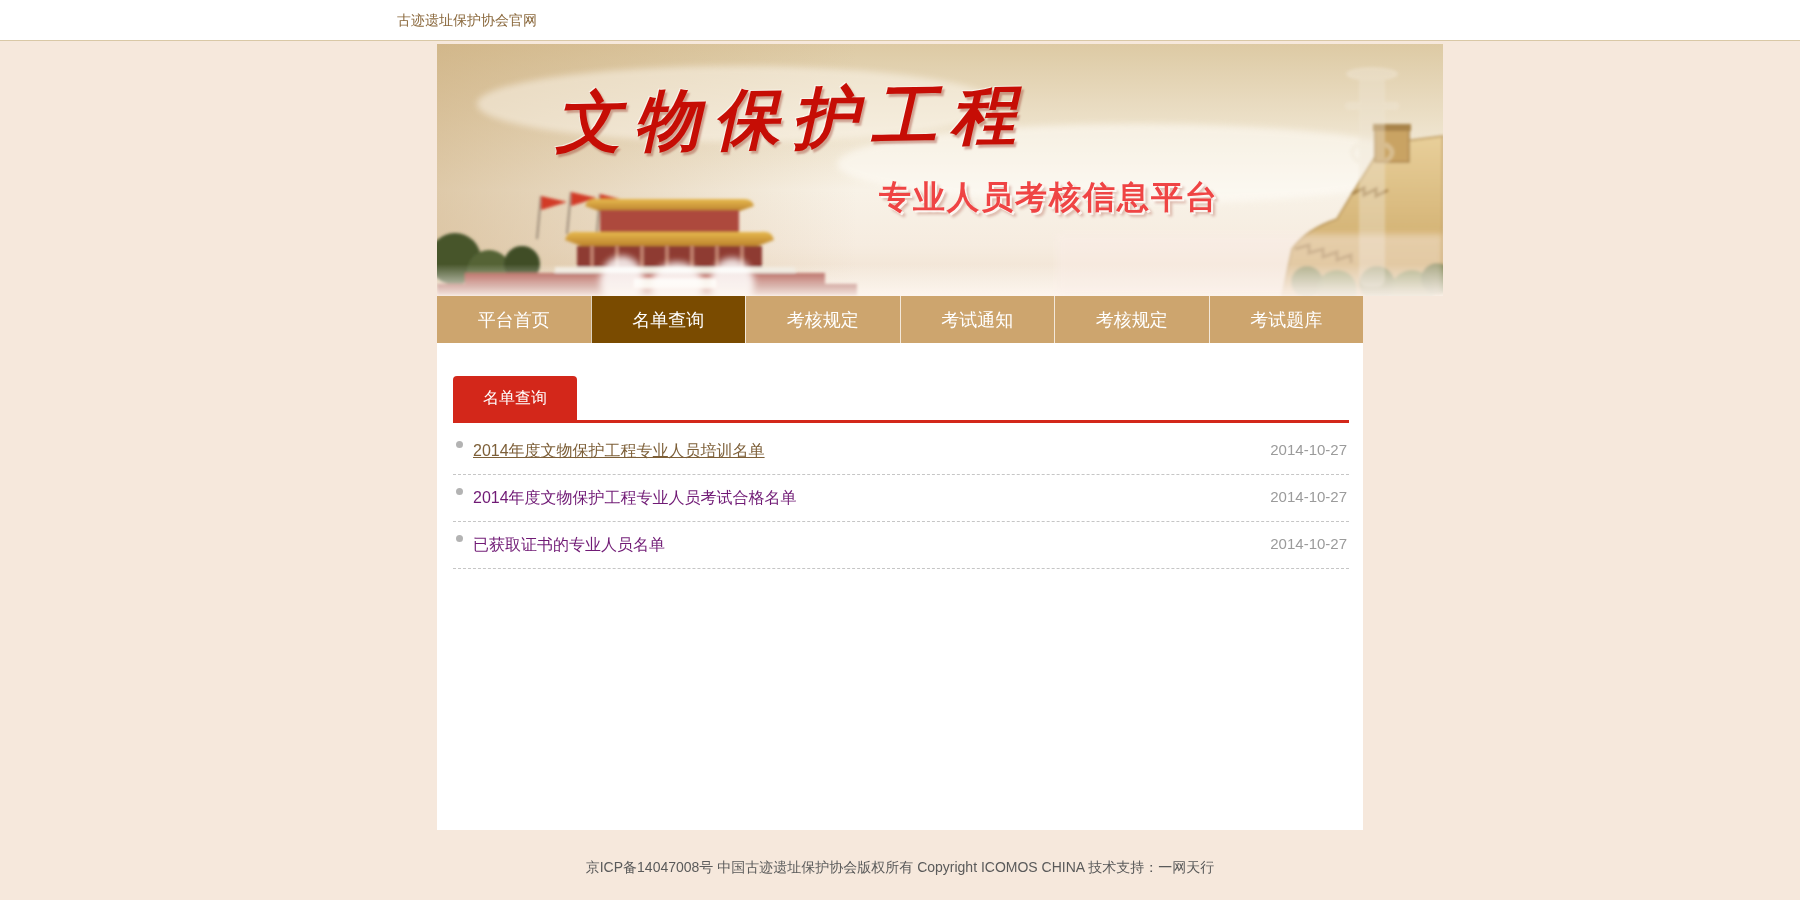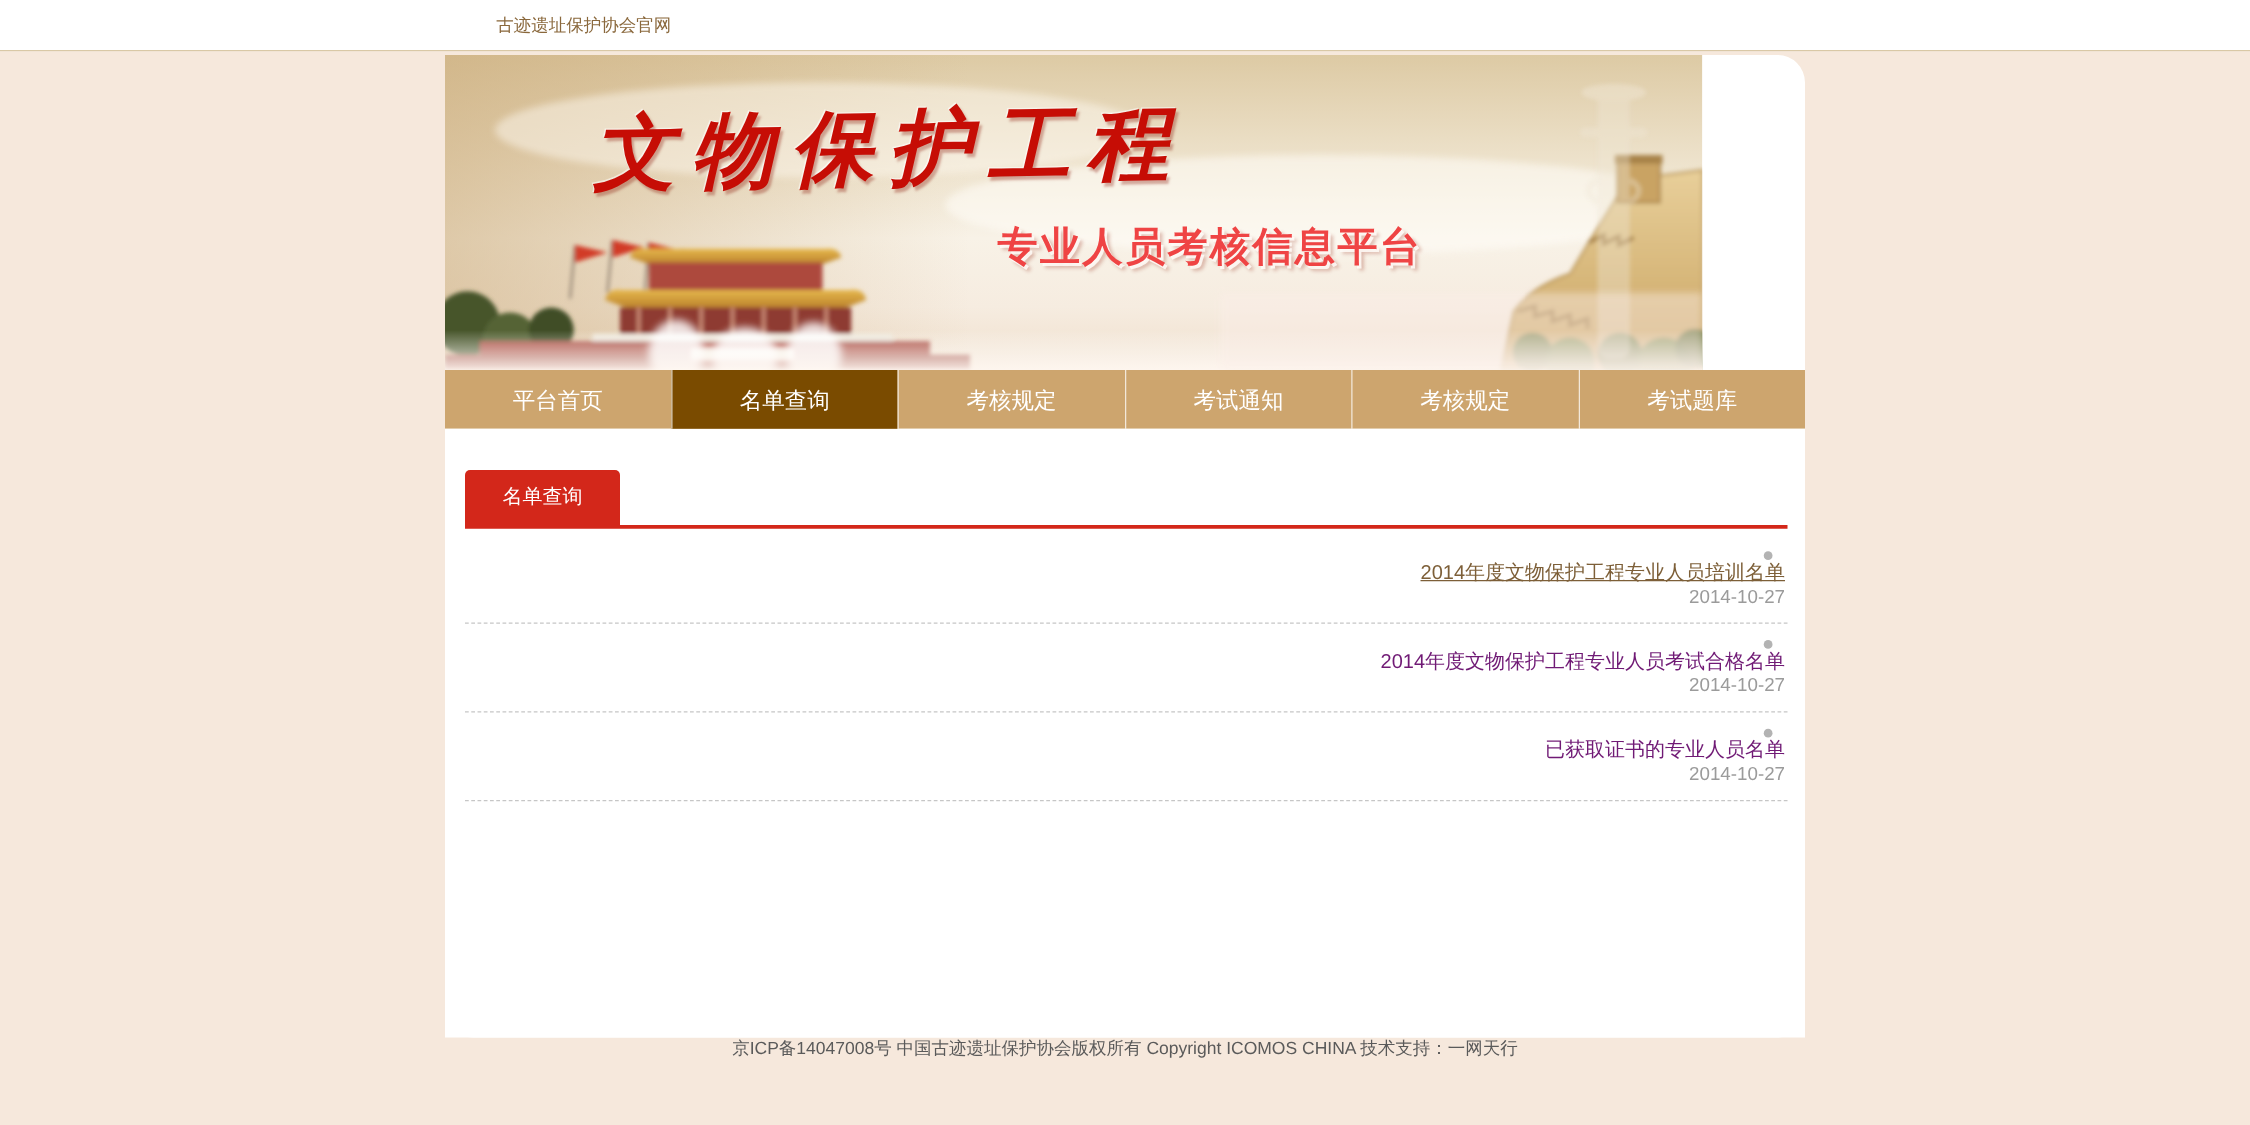--- a/index.html
+++ b/index.html
@@ -18,21 +18,21 @@
   .shell { width: 1006px; margin: 0 auto; }
   .topbar .site-name {
     display: inline-block;
     line-height: 40px;
     font-size: 14px;
     color: #8a683c;
     text-decoration: none;
     cursor: pointer;
   }
   
-  .main-col { width: 1088px; margin: 3px auto 0 auto; background: #ffffff; border-radius: 22px; }
+  .main-col { width: 926px; margin: 3px auto 0 auto; background: #ffffff; border-radius: 22px; }
   
   .banner { position: relative; width: 1006px; height: 252px; overflow: hidden; }
   .banner svg { position: absolute; left: 0; top: 0; width: 100%; height: 100%; display: block; }
   .banner-title {
     position: absolute; left: 118px; top: 30px;
     font-family: "DejaVu Serif", "Liberation Serif", serif;
     font-weight: bold; font-style: italic;
     font-size: 66px; letter-spacing: 13px; white-space: nowrap;
     color: #c60d05;
     text-shadow: 2px 3px 2px rgba(140, 30, 15, 0.35), -1px -1px 0 rgba(255,255,255,0.55);
@@ -61,34 +61,33 @@
   .section-tab {
     display: inline-block;
     background: #d3271a; color: #ffffff;
     font-size: 16px; line-height: 44px;
     padding: 0 30px;
     border-radius: 4px 4px 0 0;
     cursor: pointer;
   }
   .news-list { list-style: none; margin-top: 5px; }
   .news-row {
-    display: flex; align-items: flex-end;
+    display: flex; align-items: flex-start;
     padding: 13px 2px 12px 3px;
     border-bottom: 1px dashed #c6c6c6;
-    flex-direction: column;
   }
   .bullet {
     width: 7px; height: 7px; border-radius: 50%;
     background: #b3b3b3; margin-right: 10px; flex: 0 0 auto;
   }
   .news-title { font-size: 16px; color: #701a75; text-decoration: none; cursor: pointer; }
   .news-title.hl { color: #7d5f38; text-decoration: underline; }
   .news-date { margin-left: auto; font-size: 15px; color: #9b9b9b; }
   
-  .footer { text-align: center; }
+  .footer { padding-top: 28px; text-align: center; }
   .footer-text { font-size: 14px; color: #5a5a5a; }
 </style>
 </head>
 <body>
 
 <div class="topbar">
   <div class="shell">
     <a class="site-name">古迹遗址保护协会官网</a>
   </div>
 </div>

